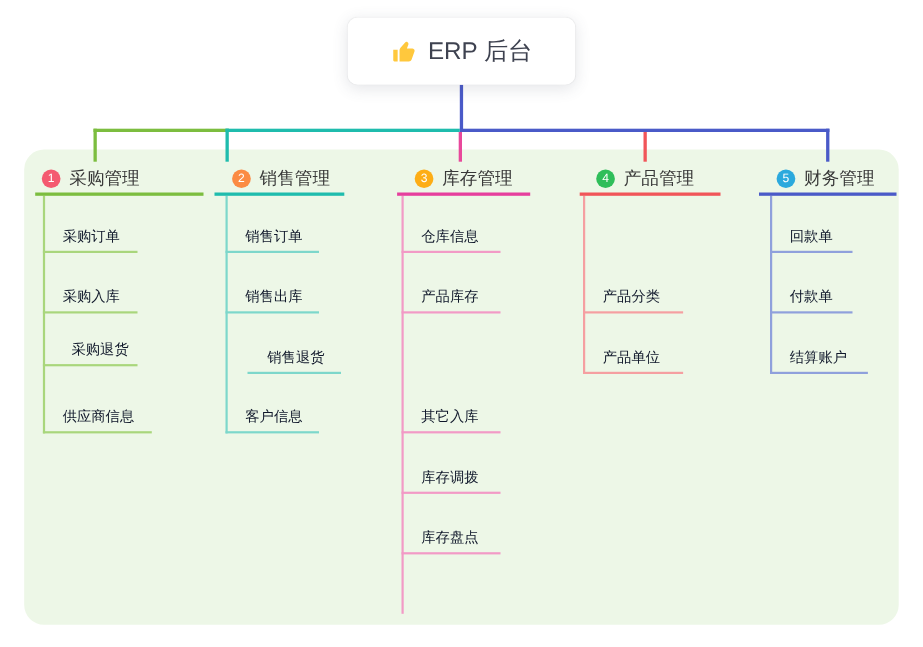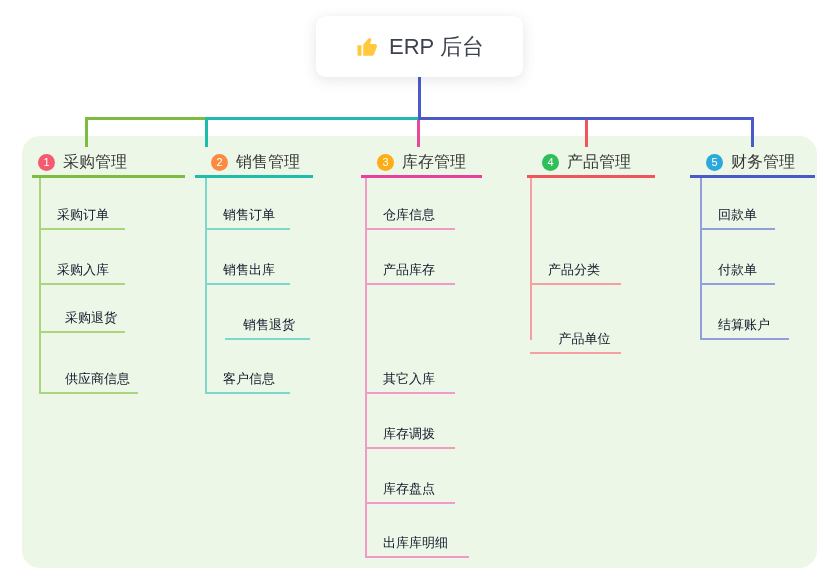--- a/index.html
+++ b/index.html
@@ -71,21 +71,21 @@
 
   <div class="branch-header" style="left:38px;">
     <span class="badge b1">1</span>
     <span>采购管理</span>
   </div>
   <div class="rule b1" style="left:32px;width:153px;"></div>
   <div class="spine b1" style="left:39px;height:216px;"></div>
   <div class="item bb1" style="left:39px;top:201px;width:68px;">采购订单</div>
   <div class="item bb1" style="left:39px;top:256px;width:68px;">采购入库</div>
   <div class="item bb1" style="left:39px;top:304px;width:68px;text-align:center;">采购退货</div>
-  <div class="item bb1" style="left:39px;top:365px;width:81px;text-align:center;">供应商信息</div>
+  <div class="item bb1" style="left:39px;top:365px;width:81px;">供应商信息</div>
 
   <div class="branch-header" style="left:211px;">
     <span class="badge b2">2</span>
     <span>销售管理</span>
   </div>
   <div class="rule b2" style="left:195px;width:118px;"></div>
   <div class="spine b2" style="left:205px;height:216px;"></div>
   <div class="item bb2" style="left:205px;top:201px;width:67px;">销售订单</div>
   <div class="item bb2" style="left:205px;top:256px;width:67px;">销售出库</div>
   <div class="item bb2" style="left:205px;top:311px;width:67px;margin-left:20px;">销售退货</div>
@@ -95,30 +95,29 @@
     <span class="badge b3">3</span>
     <span>库存管理</span>
   </div>
   <div class="rule b3" style="left:361px;width:121px;"></div>
   <div class="spine b3" style="left:365px;height:380px;"></div>
   <div class="item bb3" style="left:365px;top:201px;width:72px;">仓库信息</div>
   <div class="item bb3" style="left:365px;top:256px;width:72px;">产品库存</div>
   <div class="item bb3" style="left:365px;top:365px;width:72px;">其它入库</div>
   <div class="item bb3" style="left:365px;top:420px;width:72px;">库存调拨</div>
   <div class="item bb3" style="left:365px;top:475px;width:72px;">库存盘点</div>
-  <div class="item bb3" style="left:365px;top:529px;width:86px;">出库库明细</div>
 
   <div class="branch-header" style="left:542px;">
     <span class="badge b4">4</span>
     <span>产品管理</span>
   </div>
   <div class="rule b4" style="left:527px;width:128px;"></div>
   <div class="spine b4" style="left:530px;height:162px;"></div>
   <div class="item bb4" style="left:530px;top:256px;width:73px;">产品分类</div>
-  <div class="item bb4" style="left:530px;top:325px;width:73px;text-align:center;">产品单位</div>
+  <div class="item bb4" style="left:530px;top:311px;width:73px;">产品单位</div>
 
   <div class="branch-header" style="left:706px;">
     <span class="badge b5">5</span>
     <span>财务管理</span>
   </div>
   <div class="rule b5" style="left:690px;width:125px;"></div>
   <div class="spine b5" style="left:700px;height:162px;"></div>
   <div class="item bb5" style="left:700px;top:201px;width:57px;">回款单</div>
   <div class="item bb5" style="left:700px;top:256px;width:57px;">付款单</div>
   <div class="item bb5" style="left:700px;top:311px;width:71px;">结算账户</div>

